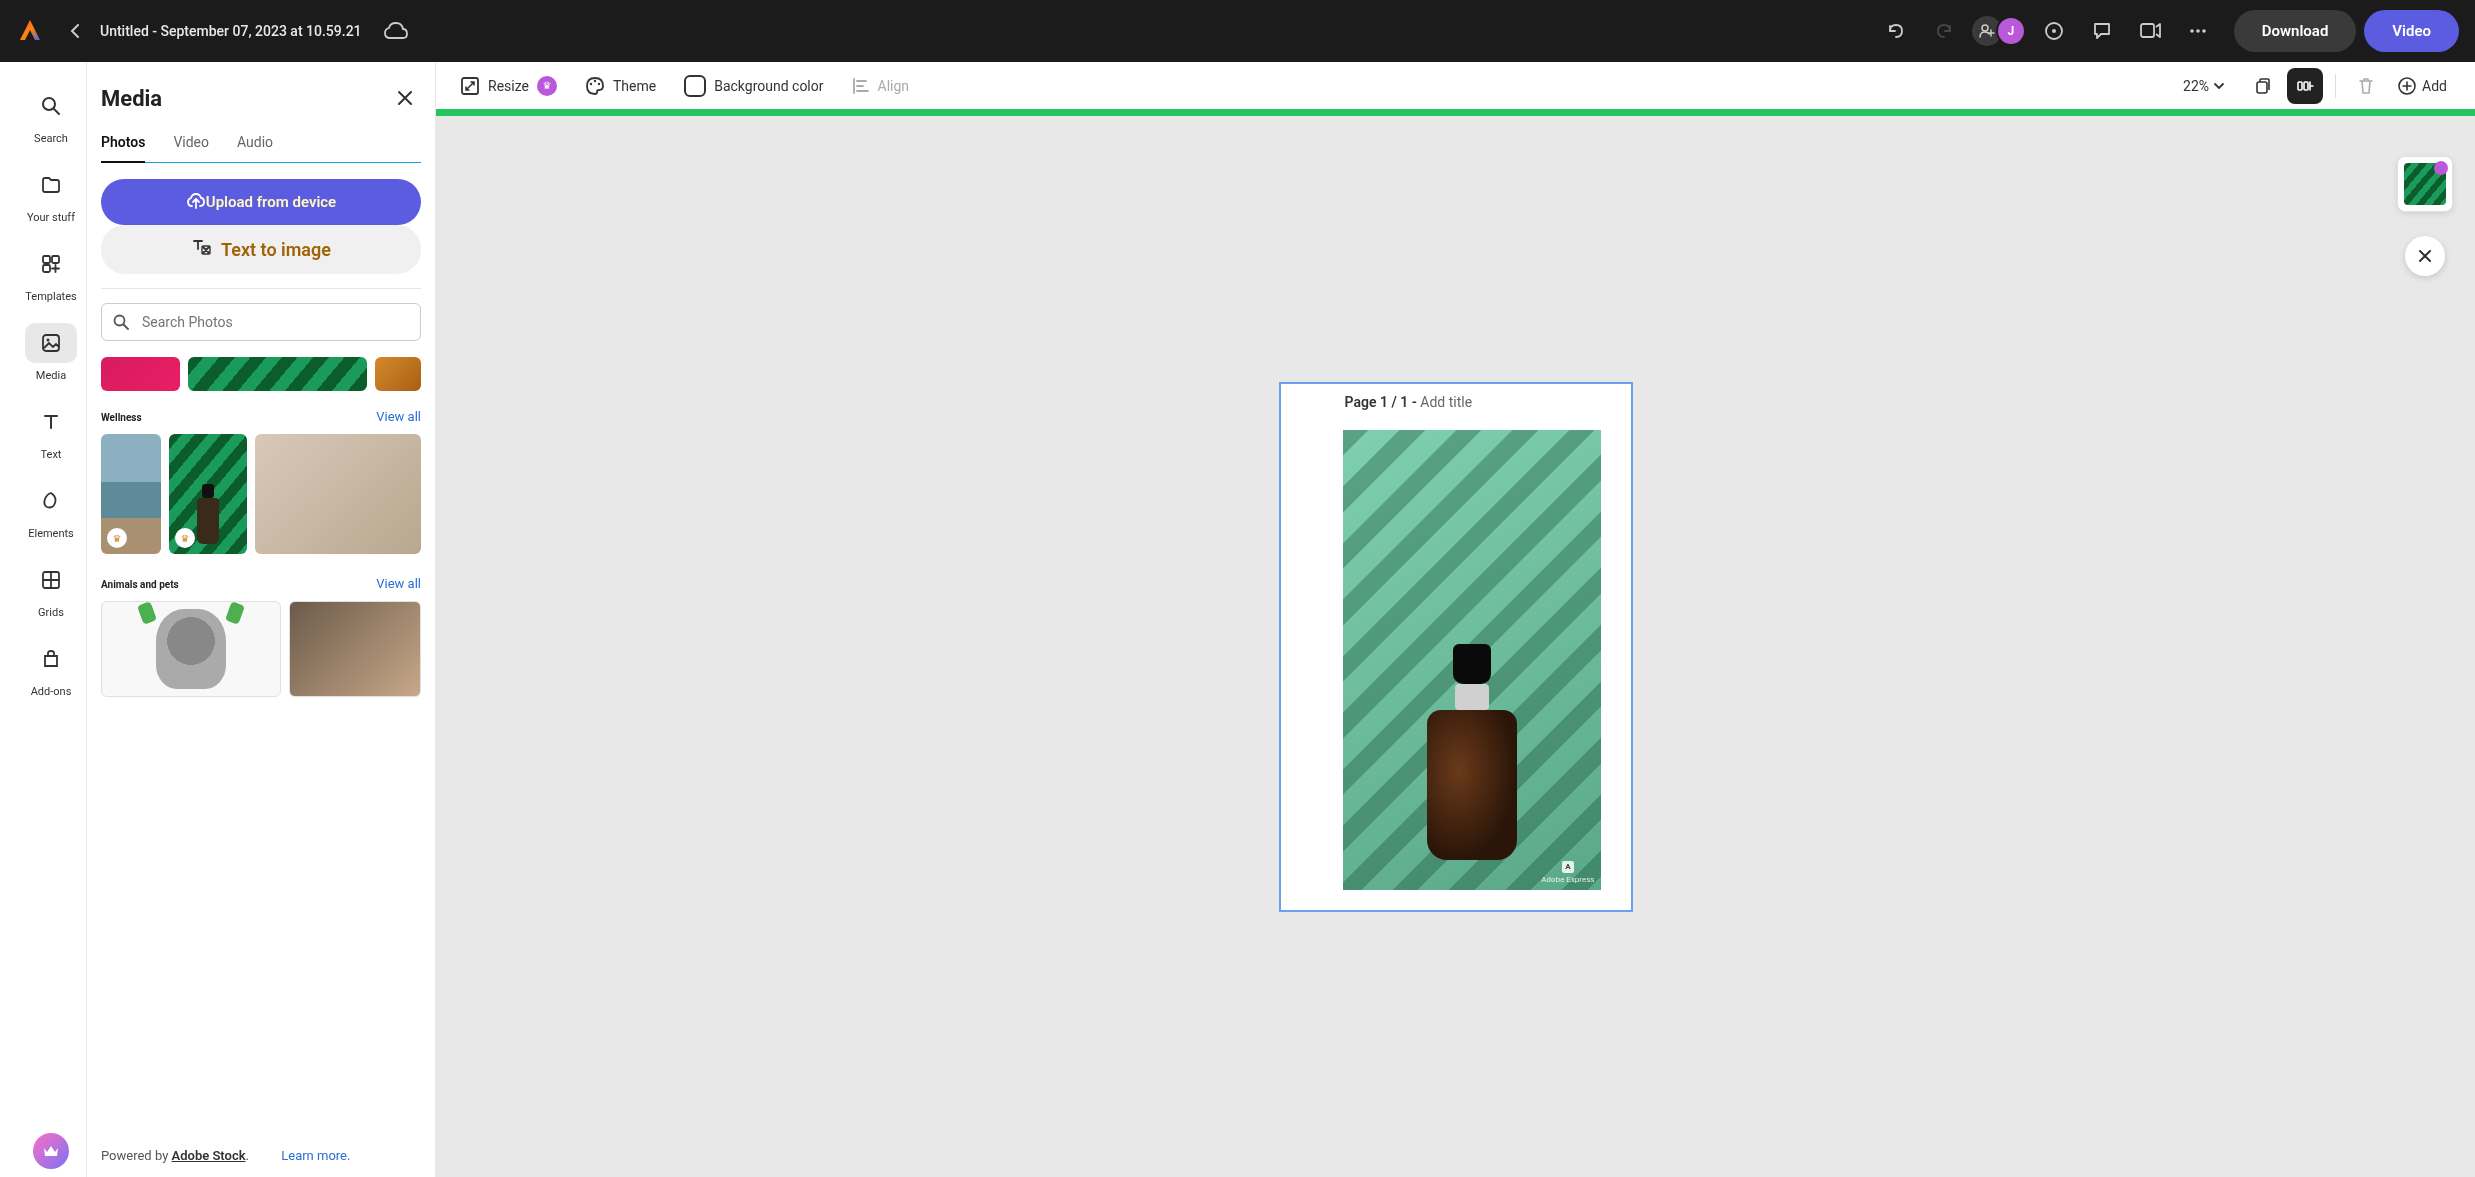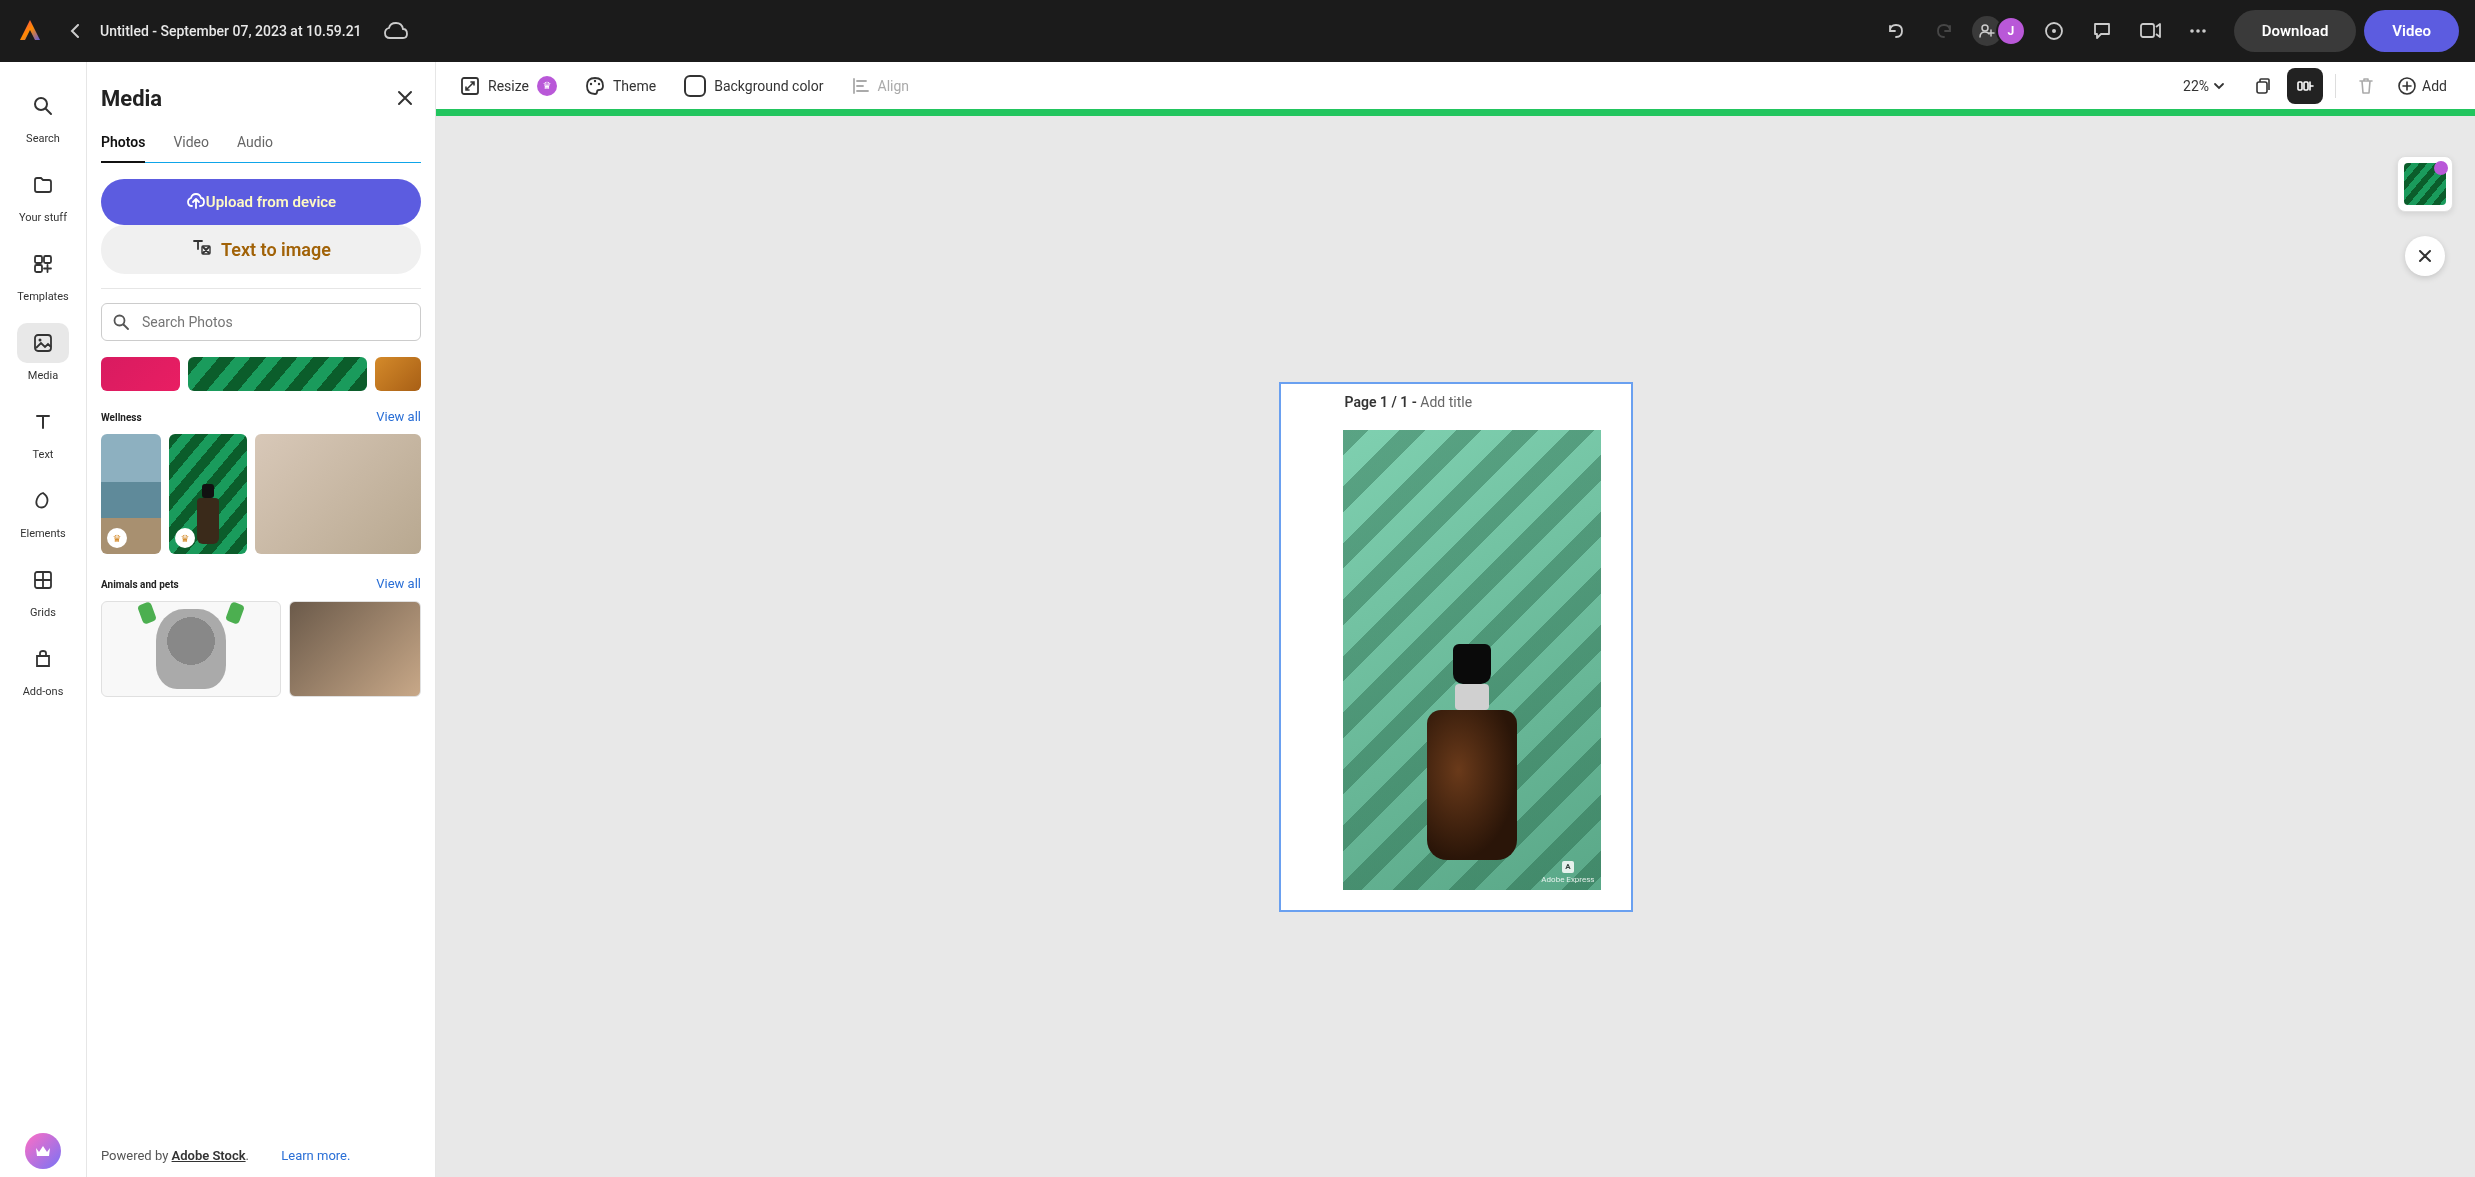--- a/index.html
+++ b/index.html
@@ -20,21 +20,21 @@
 .avatar-circle { width: 30px; height: 30px; border-radius: 50%; display: flex; align-items: center; justify-content: center; font-size: 12px; font-weight: 700; }
 .avatar-add { background: #3a3a3a; color: #fff; margin-right: -6px; }
 .avatar-user { background: #b958d8; color: #fff; border: 2px solid #1b1b1b; z-index: 1; }
 .download-btn { background: #3a3a3a; color: #fff; border: none; border-radius: 24px; padding: 12px 28px; font-size: 15px; font-weight: 600; cursor: pointer; margin-left: 8px; }
 .share-btn { background: #5c5ce0; color: #fff; border: none; border-radius: 24px; padding: 12px 28px; font-size: 15px; font-weight: 600; cursor: pointer; }
 
 
 .main { flex: 1; display: flex; overflow: hidden; }
 
 
-.rail { width: 87px; background: #fff; border-right: 1px solid #e6e6e6; display: flex; flex-direction: column; align-items: center; padding-top: 16px; gap: 4px; }
+.rail { width: 87px; background: #fff; border-right: 1px solid #e6e6e6; display: flex; flex-direction: column; align-items: flex-end; padding-top: 16px; gap: 4px; }
 .rail-item { width: 70px; display: flex; flex-direction: column; align-items: center; gap: 6px; padding: 8px 0; cursor: pointer; }
 .rail-icon { width: 52px; height: 40px; border-radius: 10px; display: flex; align-items: center; justify-content: center; color: #333; }
 .rail-item.active .rail-icon { background: #e8e8e8; }
 .rail-label { font-size: 11px; color: #333; }
 .rail-bottom { margin-top: auto; margin-bottom: 0; }
 .premium-circle { width: 36px; height: 36px; border-radius: 50%; background: linear-gradient(135deg, #ff6ec4, #7873f5); display: flex; align-items: center; justify-content: center; color: #fff; }
 
 
 .panel { width: 349px; background: #fff; border-right: 1px solid #e6e6e6; display: flex; flex-direction: column; padding: 20px 14px 0 14px; overflow: hidden; }
 .panel-header { display: flex; align-items: center; justify-content: space-between; margin-bottom: 12px; }

